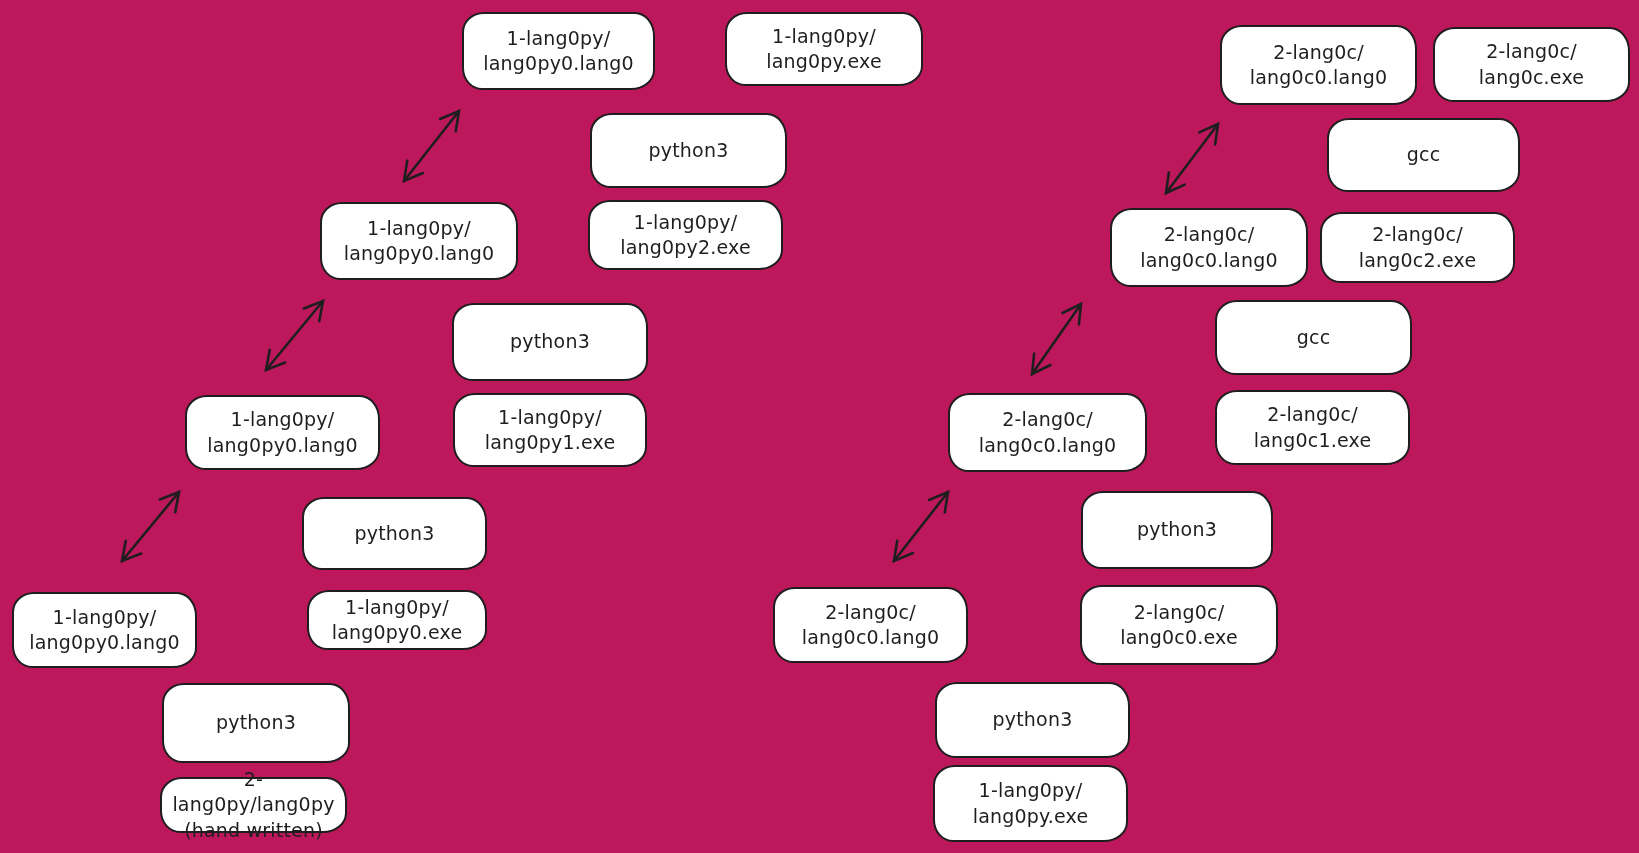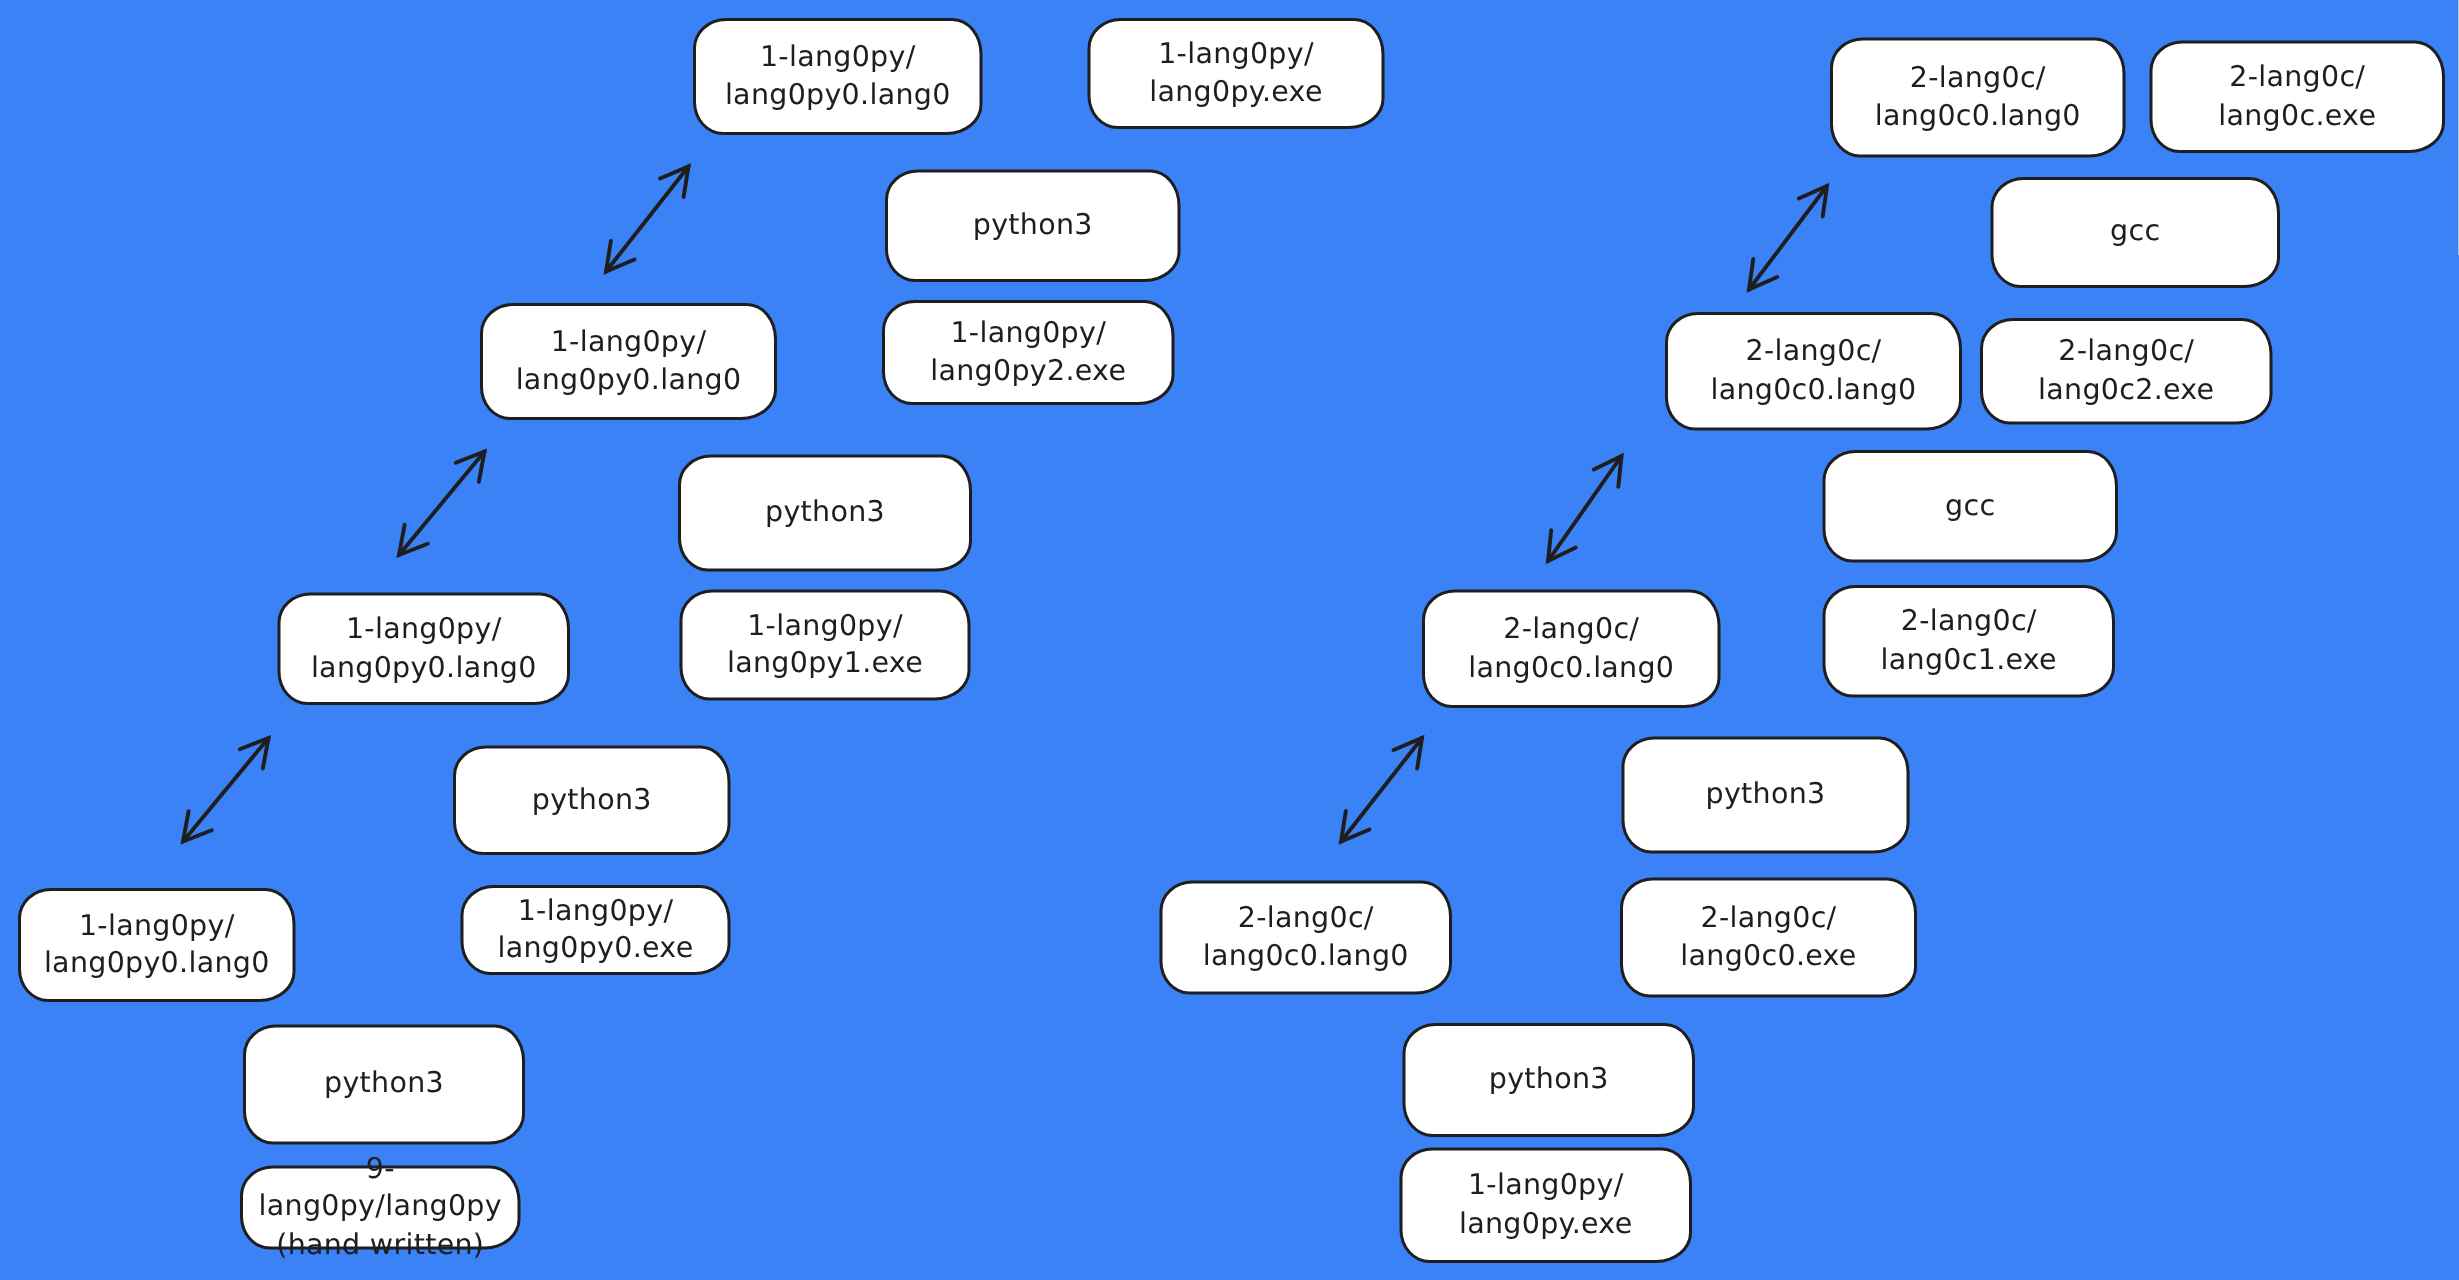--- a/index.html
+++ b/index.html
@@ -1,20 +1,20 @@
 <!DOCTYPE html>
 <html><head>
 <meta charset="utf-8">
 <style>
   html, body { margin: 0; padding: 0; background: #ffffff; }
   .canvas {
     position: relative;
     width: 1639px;
     height: 853px;
-    background: #3b82f6;
+    background: #be185d;
     font-family: "DejaVu Sans", sans-serif;
     color: #1e1e1e;
     overflow: hidden;
   }
   .node {
     position: absolute;
     box-sizing: border-box;
     background: #ffffff;
     border: 2.6px solid #1e1e1e;
     border-radius: 22px 20px 24px 20px / 20px 24px 20px 22px;
@@ -85,21 +85,21 @@
   <div class="node" style="left:453px; top:393px; width:194px; height:74px;">1-lang0py/
 lang0py1.exe</div>
   <div class="node" style="left:185px; top:395px; width:195px; height:75px;">1-lang0py/
 lang0py0.lang0</div>
   <div class="node" style="left:302px; top:497px; width:185px; height:73px;">python3</div>
   <div class="node" style="left:307px; top:590px; width:180px; height:60px;">1-lang0py/
 lang0py0.exe</div>
   <div class="node" style="left:12px;  top:592px; width:185px; height:76px;">1-lang0py/
 lang0py0.lang0</div>
   <div class="node" style="left:162px; top:683px; width:188px; height:80px;">python3</div>
-  <div class="node" style="left:160px; top:777px; width:187px; height:56px;">9-lang0py/lang0py
+  <div class="node" style="left:160px; top:777px; width:187px; height:56px;">2-lang0py/lang0py
 (hand written)</div>
 
   <div class="node" style="left:1220px; top:25px;  width:197px; height:80px;">2-lang0c/
 lang0c0.lang0</div>
   <div class="node" style="left:1433px; top:27px;  width:197px; height:75px;">2-lang0c/
 lang0c.exe</div>
   <div class="node" style="left:1327px; top:118px; width:193px; height:74px;">gcc</div>
   <div class="node" style="left:1110px; top:208px; width:198px; height:79px;">2-lang0c/
 lang0c0.lang0</div>
   <div class="node" style="left:1320px; top:212px; width:195px; height:71px;">2-lang0c/

